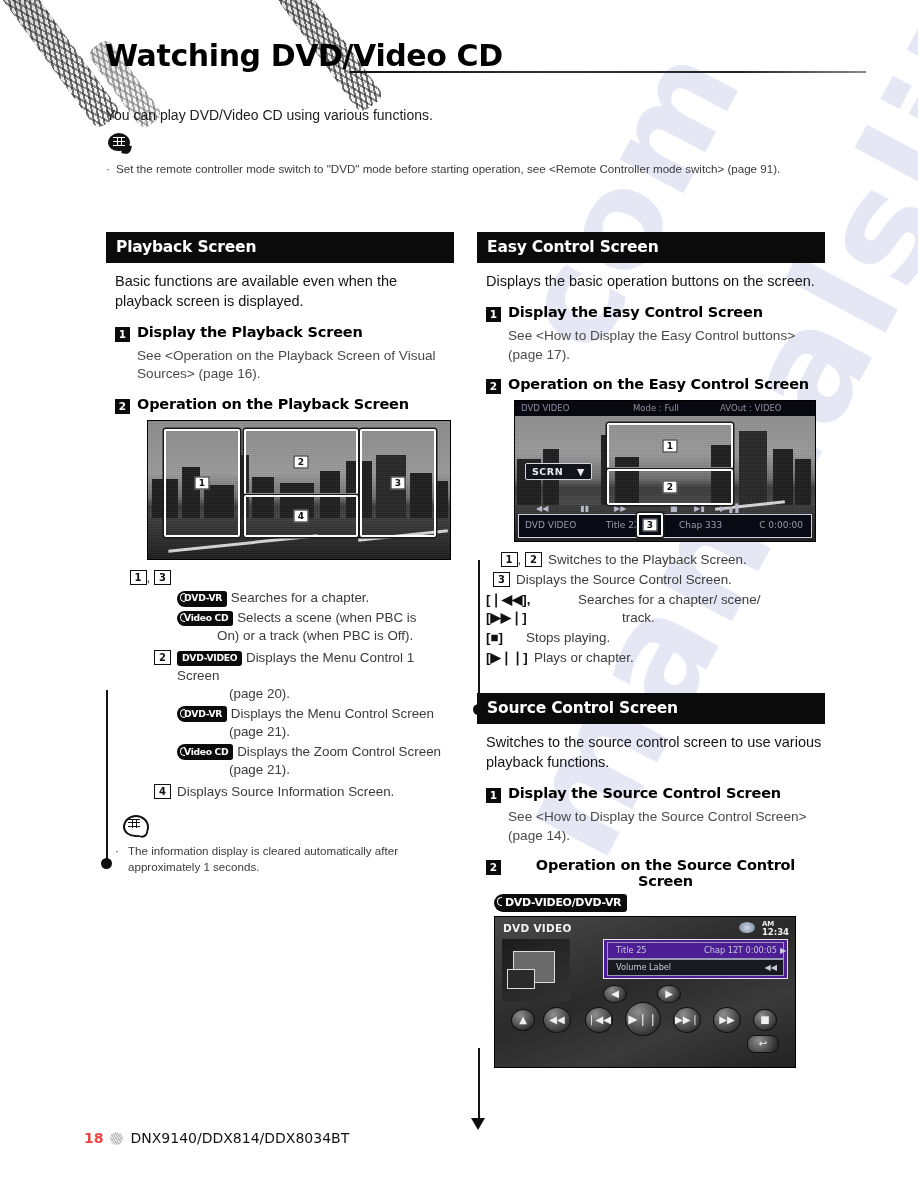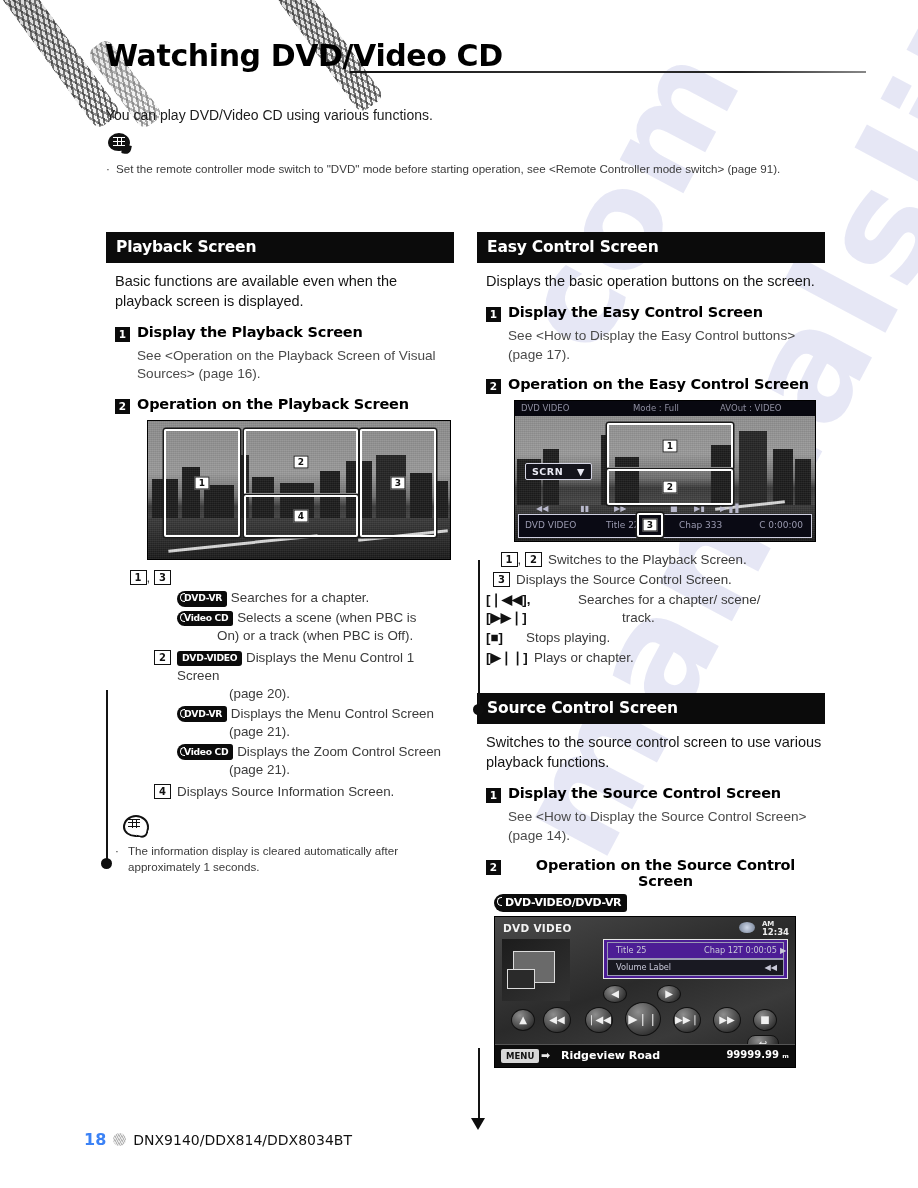--- a/index.html
+++ b/index.html
@@ -272,21 +272,21 @@
 
   #leader-1{left:106px;top:690px;height:172px;}
   #leader-1-dot{left:101px;top:858px;}
   #leader-2{left:478px;top:560px;height:148px;}
   #leader-2-dot{left:473px;top:704px;}
   #leader-3{left:478px;top:1048px;height:74px;}
   #leader-3-arrow{left:471px;top:1118px;}
 
   
   #footer{position:absolute;left:84px;top:1130px;display:flex;align-items:center;gap:7px;}
-  #footer-page{font-size:16px;font-weight:700;color:#3b82f6;font-family:"DejaVu Sans", sans-serif;}
+  #footer-page{font-size:14px;font-weight:700;color:#ef4444;font-family:"DejaVu Sans", sans-serif;}
   #footer-mark{width:13px;height:13px;border-radius:50%;
     background:repeating-linear-gradient(60deg,#b8b8b8 0 1px,#e8e8e8 1px 2px);}
   #footer-models{font-size:14px;color:#111;font-family:"DejaVu Sans", sans-serif;}
 </style>
 </head>
 <body>
 
 <div class="page">
 
   <div class="binding" id="binding-a"></div>
@@ -593,26 +593,20 @@
 
           <div class="rbtn" style="left:16px;top:92px;width:22px;height:20px;">▲</div>
           <div class="rbtn" style="left:48px;top:90px;width:26px;height:24px;">◀◀</div>
           <div class="rbtn" style="left:90px;top:90px;width:26px;height:24px;">❘◀◀</div>
           <div class="rbtn" style="left:130px;top:85px;width:34px;height:32px;font-size:12px;">▶❘❘</div>
           <div class="rbtn" style="left:178px;top:90px;width:26px;height:24px;">▶▶❘</div>
           <div class="rbtn" style="left:218px;top:90px;width:26px;height:24px;">▶▶</div>
           <div class="rbtn" style="left:258px;top:92px;width:22px;height:20px;">■</div>
           <div class="rbtn" style="left:252px;top:118px;width:30px;height:16px;border-radius:8px;">↩</div>
 
-          <div class="sc-menu">
-            <span class="mbtn">MENU</span>
-            <span class="nav">➡</span>
-            <span class="road-name">Ridgeview Road</span>
-            <span class="dist">99999.99 ₘ</span>
-          </div>
         </div>
       </div>
     </div>
   </div>
 
   <div class="leader" id="leader-1"></div>
   <div class="dot" id="leader-1-dot"></div>
   <div class="leader" id="leader-2"></div>
   <div class="dot" id="leader-2-dot"></div>
   <div class="leader" id="leader-3"></div>

